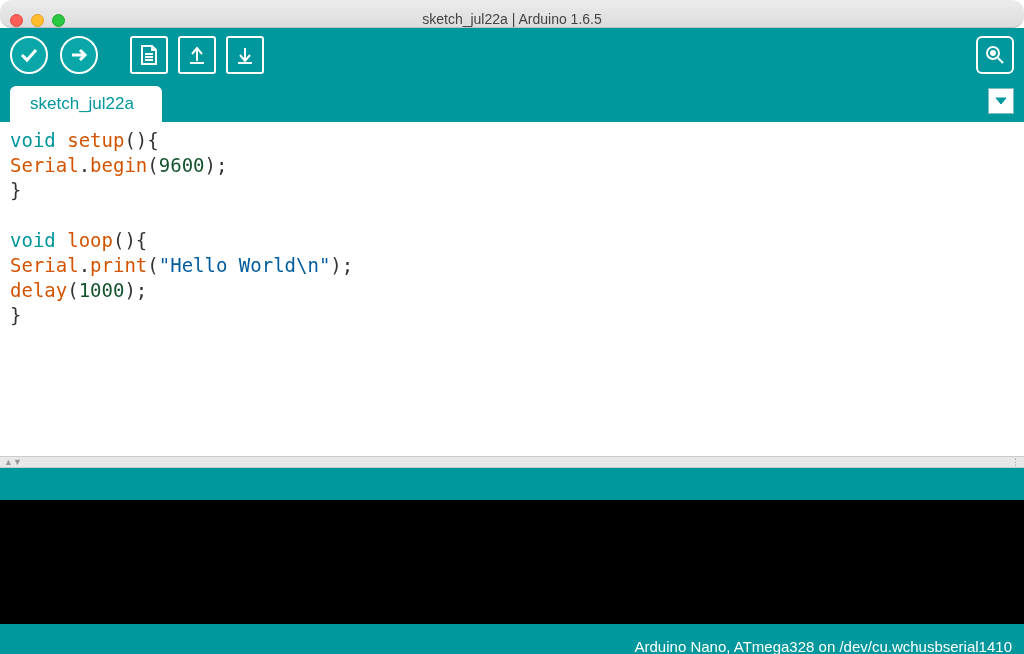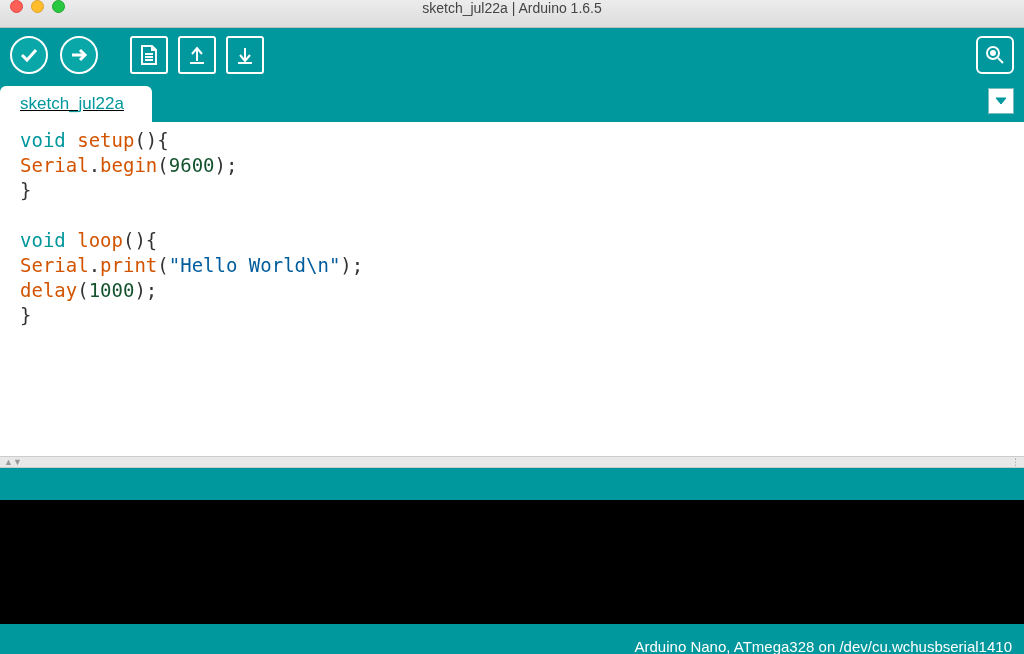--- a/index.html
+++ b/index.html
@@ -1,34 +1,34 @@
 <!DOCTYPE html>
 <html><head>
 <meta charset="utf-8">
 <style>
   * { margin:0; padding:0; box-sizing:border-box; }
   html,body { width:1024px; height:654px; font-family: "Lucida Grande","Helvetica Neue",Arial,sans-serif; overflow:hidden; background:#fff;}
-  .titlebar { height:28px; background:linear-gradient(#ececec,#dcdcdc); border-bottom:1px solid #bfbfbf; display:flex; align-items:flex-start; position:relative;}
+  .titlebar { height:28px; background:linear-gradient(#ececec,#dcdcdc); border-bottom:1px solid #bfbfbf; display:flex; align-items:flex-end; position:relative;border-radius:12px;}
   .traffic { display:flex; gap:8px; margin-left:10px;}
   .tl { width:13px; height:13px; border-radius:50%; }
   .tl.red{background:#ff5f57;border:1px solid #e24640;}
   .tl.yellow{background:#ffbd2e;border:1px solid #e1a128;}
   .tl.green{background:#28c940;border:1px solid #1fa531;}
   .title { position:absolute; left:0; right:0; text-align:center; font-size:14px; color:#444;}
   .toolbar { height:54px; background:#00979d; display:flex; align-items:center; padding:0 10px; gap:12px;}
   .circle-btn { width:38px; height:38px; border-radius:50%; background:#0aa7a9; border:2px solid #fff; display:flex; align-items:center; justify-content:center; cursor:pointer;}
   .circle-btn svg { fill:none; stroke:#fff; stroke-width:3;}
   .sq-btn { width:38px; height:38px; background:#00979d; border:2px solid #fff; border-radius:3px; display:flex; align-items:center; justify-content:center; cursor:pointer;}
   .sq-btn svg { stroke:#fff; fill:none; stroke-width:2;}
   .toolbar-group{display:flex;gap:10px;}
   .serial-btn { margin-left:auto; width:38px; height:38px; background:#00979d; border:2px solid #fff; border-radius:6px; display:flex; align-items:center; justify-content:center; cursor:pointer;}
-  .tabbar { height:40px; background:#00979d; display:flex; align-items:flex-end; padding-left:0; position:relative;text-decoration:underline;}
+  .tabbar { height:40px; background:#00979d; display:flex; align-items:flex-end; padding-left:10px; position:relative;}
   .tab { background:#fff; height:36px; padding:0 28px 0 20px; border-top-left-radius:6px; border-top-right-radius:6px; display:flex; align-items:center; font-size:17px; color:#00979d;}
   .tab-menu { position:absolute; right:10px; top:6px; width:26px; height:26px; background:#fff; display:flex; align-items:center; justify-content:center; cursor:pointer; border:1px solid #7fbcc0;}
-  .editor { height:334px; background:#fff; padding:6px 20px; font-family: Menlo, Consolas, monospace; font-size:19px; line-height:25px; color:#333; overflow:auto;border-radius:9px;}
+  .editor { height:334px; background:#fff; padding:6px 10px; font-family: Menlo, Consolas, monospace; font-size:19px; line-height:25px; color:#333; overflow:auto;border-radius:9px;}
   .kw { color:#00979d; font-weight:500;}
   .fn { color:#d35400;}
   .str { color:#005c9c;}
   .num { color:#14532d;}
   .status-sep { height:12px; background:#e8e8e8; border-top:1px solid #ccc; border-bottom:1px solid #ccc; display:flex; align-items:center; justify-content:space-between; padding:0 4px; font-size:9px; color:#999;}
   .teal-band { height:32px; background:#00979d;}
   .console { height:124px; background:#000;}
   .footer { height:44px; background:#00979d; display:flex; align-items:center; justify-content:flex-end; padding:0 12px; color:#fff; font-size:15px;}
 </style>
 </head>

